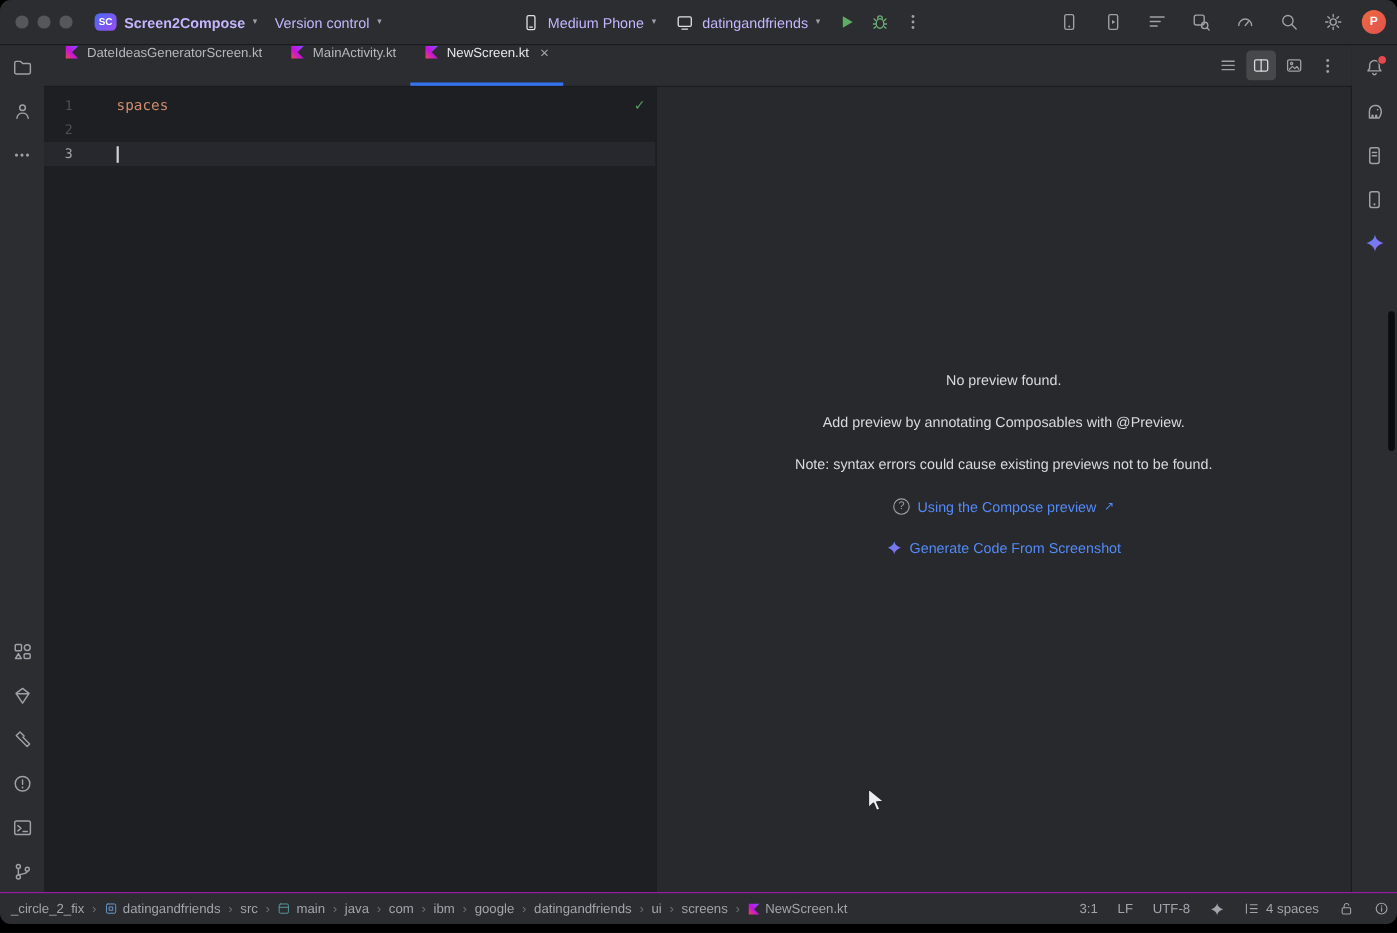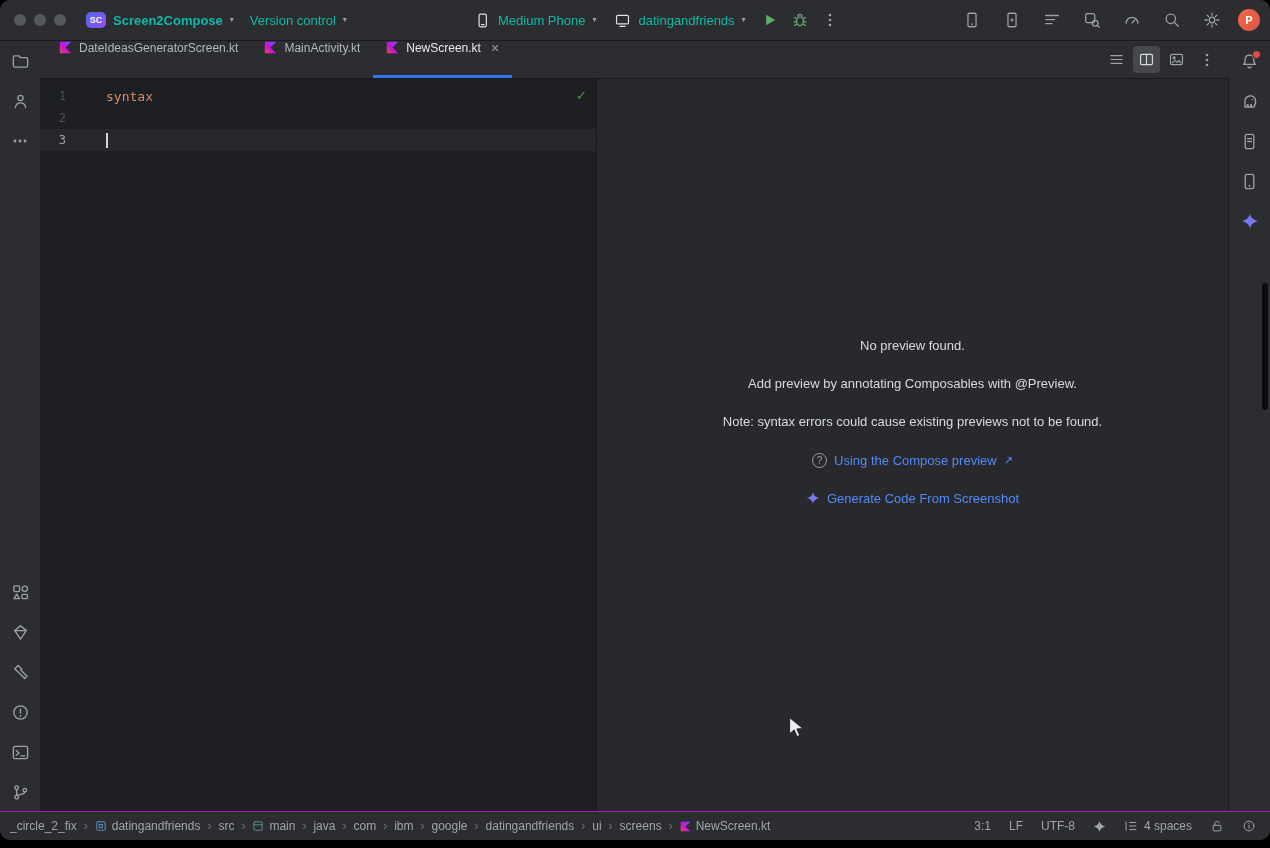--- a/index.html
+++ b/index.html
@@ -16,21 +16,21 @@
   .icon-btn{width:28px;height:28px;border-radius:4px;display:flex;align-items:center;justify-content:center;color:#9ea1a7;flex:none;}
 
   
   #titlebar{position:relative;display:flex;align-items:center;height:40px;background:#2b2d30;
     border-bottom:1px solid #191a1c;padding:0 10px;}
   .traffic{display:flex;gap:8px;padding:0 12px 0 4px;}
   .tl{width:12px;height:12px;border-radius:50%;background:#55585b;}
   .tb-group{display:flex;align-items:center;gap:7px;padding:0 8px;height:30px;border-radius:6px;flex:none;}
   .sc-badge{width:20px;height:16px;border-radius:5px;background:linear-gradient(135deg,#4a6af0,#9a4df0);
     color:#fff;font-size:9px;font-weight:700;display:flex;align-items:center;justify-content:center;}
-  .tb-label{color:#14b8a6;white-space:nowrap;}
+  .tb-label{color:#c4b5fd;white-space:nowrap;}
   .tb-label.bold{font-weight:600;}
   .chev{color:#9da0a8;font-size:8px;line-height:1;}
   .tb-center{position:absolute;left:466px;top:0;height:40px;display:flex;align-items:center;gap:2px;}
   .tb-right{margin-left:auto;display:flex;align-items:center;gap:12px;}
   .avatar{width:22px;height:22px;border-radius:50%;background:linear-gradient(135deg,#ef6a3e,#e05250);
     color:#fff;font-size:11px;font-weight:700;display:flex;align-items:center;justify-content:center;flex:none;}
 
   
   .stripe{position:absolute;top:41px;bottom:28px;width:40px;background:#2b2d30;display:flex;
     flex-direction:column;align-items:center;gap:12px;padding:6px 0;}
@@ -74,21 +74,21 @@
   .help-circle{width:15px;height:15px;border:1.2px solid #9da0a8;border-radius:50%;color:#9da0a8;
     font-size:10px;display:flex;align-items:center;justify-content:center;box-sizing:border-box;}
   .ext{color:#548af7;font-size:11px;}
 
   
   #statusbar{position:absolute;left:0;right:0;bottom:0;height:28px;background:#2b2d30;
     border-top:1px solid #a21caf;display:flex;align-items:center;font-size:12px;color:#a1a4ab;margin-top:32px;}
   .crumbs{display:flex;align-items:center;gap:7px;padding-left:10px;white-space:nowrap;}
   .crumb{display:flex;align-items:center;gap:5px;}
   .crumb-sep{color:#6e7177;font-size:12px;}
-  .sb-right{margin-left:auto;display:flex;align-items:center;gap:18px;padding-right:14px;}
+  .sb-right{margin-left:auto;display:flex;align-items:center;gap:18px;padding-right:7px;}
   .sb-item{display:flex;align-items:center;gap:6px;white-space:nowrap;color:#a1a4ab;}
 
   
   #edge-scrollbar{position:absolute;right:2px;top:283px;width:6px;height:127px;background:#0b0c0d;border-radius:3px;}
   #mouse-cursor{position:absolute;left:788px;top:716px;z-index:50;pointer-events:none;}
 </style>
 </head>
 <body>
 
 <svg width="0" height="0" style="position:absolute">
@@ -354,21 +354,21 @@
           </svg>
       </div>
     </div>
   </div>
 
   <div id="editor">
     <div class="caret-line"></div>
     <div class="code-lines">
       <div class="cl">
         <span class="ln">1</span>
-        <span class="ct"><span class="code-kw">syntax</span></span>
+        <span class="ct"><span class="code-kw">spaces</span></span>
       </div>
       <div class="cl">
         <span class="ln">2</span>
       </div>
       <div class="cl">
         <span class="ln cur">3</span>
         <span class="text-caret"></span>
       </div>
     </div>
     <div class="inspect">✓</div>

